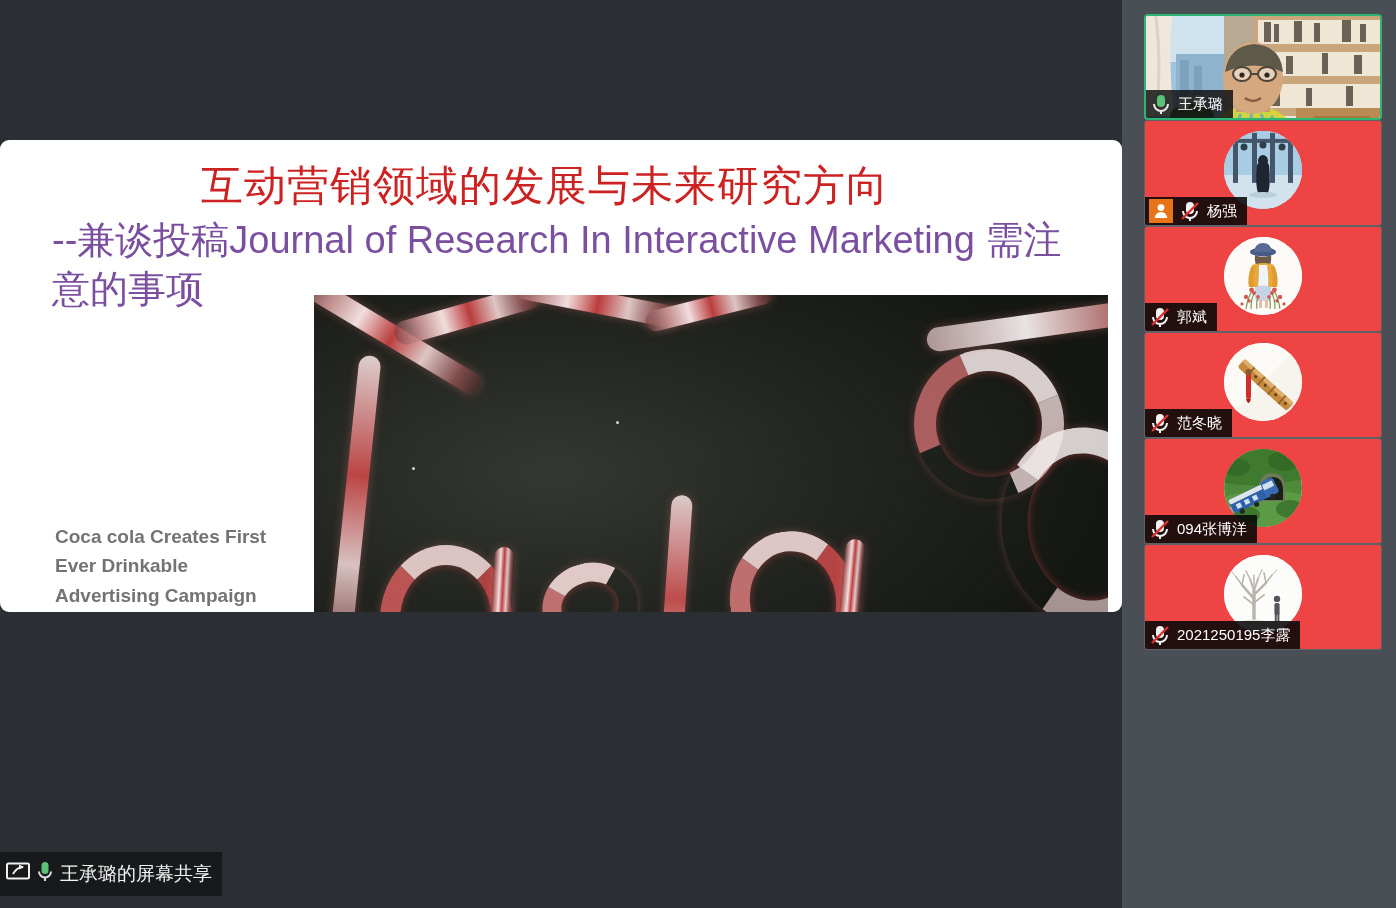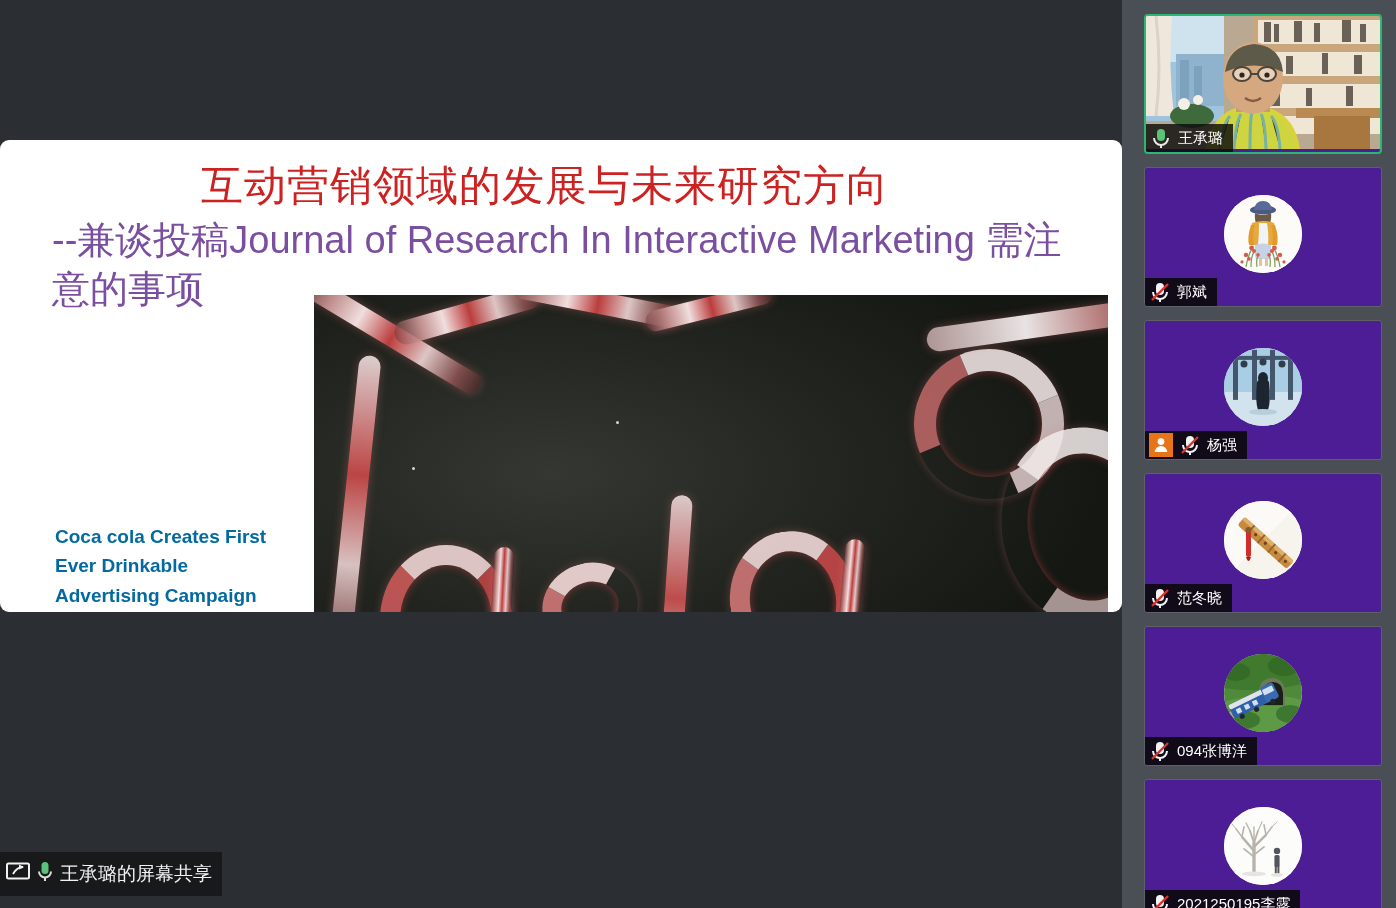--- a/index.html
+++ b/index.html
@@ -55,21 +55,21 @@
     color: #7b4fa0;
     font-size: 38px;
     line-height: 1.28;
     font-weight: 400;
   }
 
   .slide-caption {
     position: absolute;
     left: 55px; top: 382px;
     width: 240px;
-    color: #0369a1;
+    color: #737373;
     font-weight: bold;
     font-size: 19px;
     line-height: 1.55;
   }
 
   
   #slide-photo {
     position: absolute;
     left: 314px; top: 155px;
     width: 794px; height: 445px;
@@ -112,23 +112,22 @@
   #filmstrip {
     position: absolute;
     left: 1122px; top: 0;
     width: 274px; height: 908px;
     background: #4a4f55;
     padding: 14px 14px 0 22px;
   }
 
   .tile {
     position: relative;
-    width: 238px; height: 140px;
-    margin-bottom: 13px;
-    background: #4c1d95;
+    width: 238px; height: 106px;
+    background: #ef4444;
     border: 1px solid #5d6268;
     border-radius: 3px;
     overflow: hidden;
   }
   .tile.active {
     border: 2px solid #2bb673;
     border-radius: 4px;
   }
 
   .tile-media { position: absolute; inset: 0; overflow: hidden; }
@@ -347,20 +346,62 @@
           </svg>
         </span>
         <span>王承璐</span>
       </div>
     </div>
 
     <div class="tile">
       <div class="tile-media">
         <div class="avatar-wrap">
           <svg width="78" height="78" viewBox="0 0 78 78">
+            <rect width="78" height="78" fill="#8fb9d6"></rect>
+            <rect x="0" y="0" width="78" height="44" fill="#a9cde4"></rect>
+            <rect x="0" y="44" width="78" height="34" fill="#d3e3ee"></rect>
+            <g fill="#44566b">
+              <rect x="9" y="4" width="5" height="48"></rect>
+              <rect x="28" y="2" width="5" height="50"></rect>
+              <rect x="46" y="2" width="5" height="50"></rect>
+              <rect x="64" y="4" width="5" height="48"></rect>
+              <rect x="0" y="8" width="78" height="4"></rect>
+            </g>
+            <circle cx="20" cy="16" r="3.5" fill="#2f3e4d"></circle>
+            <circle cx="39" cy="14" r="3.5" fill="#2f3e4d"></circle>
+            <circle cx="58" cy="16" r="3.5" fill="#2f3e4d"></circle>
+            <path d="M33 34 q6 -8 12 0 q2 20 -1 28 h-10 q-3 -8 -1 -28 z" fill="#1d2630"></path>
+            <ellipse cx="39" cy="30" r="5" rx="5" ry="6" fill="#1d2630"></ellipse>
+            <ellipse cx="39" cy="64" rx="14" ry="3" fill="#b9cedb"></ellipse>
+          </svg>
+        </div>
+      </div>
+      <div class="name-strip">
+        <span class="host-badge">
+          <svg width="16" height="16" viewBox="0 0 16 16">
+            <circle cx="8" cy="4.6" r="3.4" fill="#fff"></circle>
+            <path d="M1.6 15 q1.2 -6 6.4 -6 q5.2 0 6.4 6 z" fill="#fff"></path>
+          </svg>
+        </span>
+        <span class="mic">
+          <svg width="22" height="22" viewBox="0 0 22 22">
+            <rect x="7" y="2" width="8" height="12" rx="4" fill="#f2f2f2"></rect>
+            <path d="M4 11 a7 7 0 0 0 14 0" fill="none" stroke="#f2f2f2" stroke-width="2"></path>
+            <rect x="10" y="17" width="2" height="4" fill="#f2f2f2"></rect>
+            <path d="M3 19 L19 3" stroke="#d8332e" stroke-width="2.4"></path>
+          </svg>
+        </span>
+        <span>杨强</span>
+      </div>
+    </div>
+
+    <div class="tile">
+      <div class="tile-media">
+        <div class="avatar-wrap">
+          <svg width="78" height="78" viewBox="0 0 78 78">
             <rect width="78" height="78" fill="#fdfbf7"></rect>
 
             <ellipse cx="39" cy="15" rx="13" ry="4.5" fill="#4a5a86"></ellipse>
             <path d="M30 15 q1 -9 9 -9 q8 0 9 9 z" fill="#5a6a96"></path>
 
             <path d="M31 18 q8 4 16 0 q1 9 -3 12 h-10 q-4 -3 -3 -12 z" fill="#6b5a4a"></path>
 
             <path d="M28 28 q11 -4 22 0 q3 14 1 22 h-24 q-2 -8 1 -22 z" fill="#e8a93c"></path>
             <path d="M35 28 h8 q2 12 1 22 h-10 q1 -10 1 -22 z" fill="#f0f3f7"></path>
 
@@ -400,62 +441,20 @@
       <div class="name-strip">
         <span class="mic">
           <svg width="22" height="22" viewBox="0 0 22 22">
             <rect x="7" y="2" width="8" height="12" rx="4" fill="#f2f2f2"></rect>
             <path d="M4 11 a7 7 0 0 0 14 0" fill="none" stroke="#f2f2f2" stroke-width="2"></path>
             <rect x="10" y="17" width="2" height="4" fill="#f2f2f2"></rect>
             <path d="M3 19 L19 3" stroke="#d8332e" stroke-width="2.4"></path>
           </svg>
         </span>
         <span>郭斌</span>
-      </div>
-    </div>
-
-    <div class="tile">
-      <div class="tile-media">
-        <div class="avatar-wrap">
-          <svg width="78" height="78" viewBox="0 0 78 78">
-            <rect width="78" height="78" fill="#8fb9d6"></rect>
-            <rect x="0" y="0" width="78" height="44" fill="#a9cde4"></rect>
-            <rect x="0" y="44" width="78" height="34" fill="#d3e3ee"></rect>
-            <g fill="#44566b">
-              <rect x="9" y="4" width="5" height="48"></rect>
-              <rect x="28" y="2" width="5" height="50"></rect>
-              <rect x="46" y="2" width="5" height="50"></rect>
-              <rect x="64" y="4" width="5" height="48"></rect>
-              <rect x="0" y="8" width="78" height="4"></rect>
-            </g>
-            <circle cx="20" cy="16" r="3.5" fill="#2f3e4d"></circle>
-            <circle cx="39" cy="14" r="3.5" fill="#2f3e4d"></circle>
-            <circle cx="58" cy="16" r="3.5" fill="#2f3e4d"></circle>
-            <path d="M33 34 q6 -8 12 0 q2 20 -1 28 h-10 q-3 -8 -1 -28 z" fill="#1d2630"></path>
-            <ellipse cx="39" cy="30" r="5" rx="5" ry="6" fill="#1d2630"></ellipse>
-            <ellipse cx="39" cy="64" rx="14" ry="3" fill="#b9cedb"></ellipse>
-          </svg>
-        </div>
-      </div>
-      <div class="name-strip">
-        <span class="host-badge">
-          <svg width="16" height="16" viewBox="0 0 16 16">
-            <circle cx="8" cy="4.6" r="3.4" fill="#fff"></circle>
-            <path d="M1.6 15 q1.2 -6 6.4 -6 q5.2 0 6.4 6 z" fill="#fff"></path>
-          </svg>
-        </span>
-        <span class="mic">
-          <svg width="22" height="22" viewBox="0 0 22 22">
-            <rect x="7" y="2" width="8" height="12" rx="4" fill="#f2f2f2"></rect>
-            <path d="M4 11 a7 7 0 0 0 14 0" fill="none" stroke="#f2f2f2" stroke-width="2"></path>
-            <rect x="10" y="17" width="2" height="4" fill="#f2f2f2"></rect>
-            <path d="M3 19 L19 3" stroke="#d8332e" stroke-width="2.4"></path>
-          </svg>
-        </span>
-        <span>杨强</span>
       </div>
     </div>
 
     <div class="tile">
       <div class="tile-media">
         <div class="avatar-wrap">
           <svg width="78" height="78" viewBox="0 0 78 78">
             <rect width="78" height="78" fill="#fcfaf6"></rect>
             <path d="M0 78 L78 0 L78 78 z" fill="#f3efe6" opacity=".55"></path>
 

